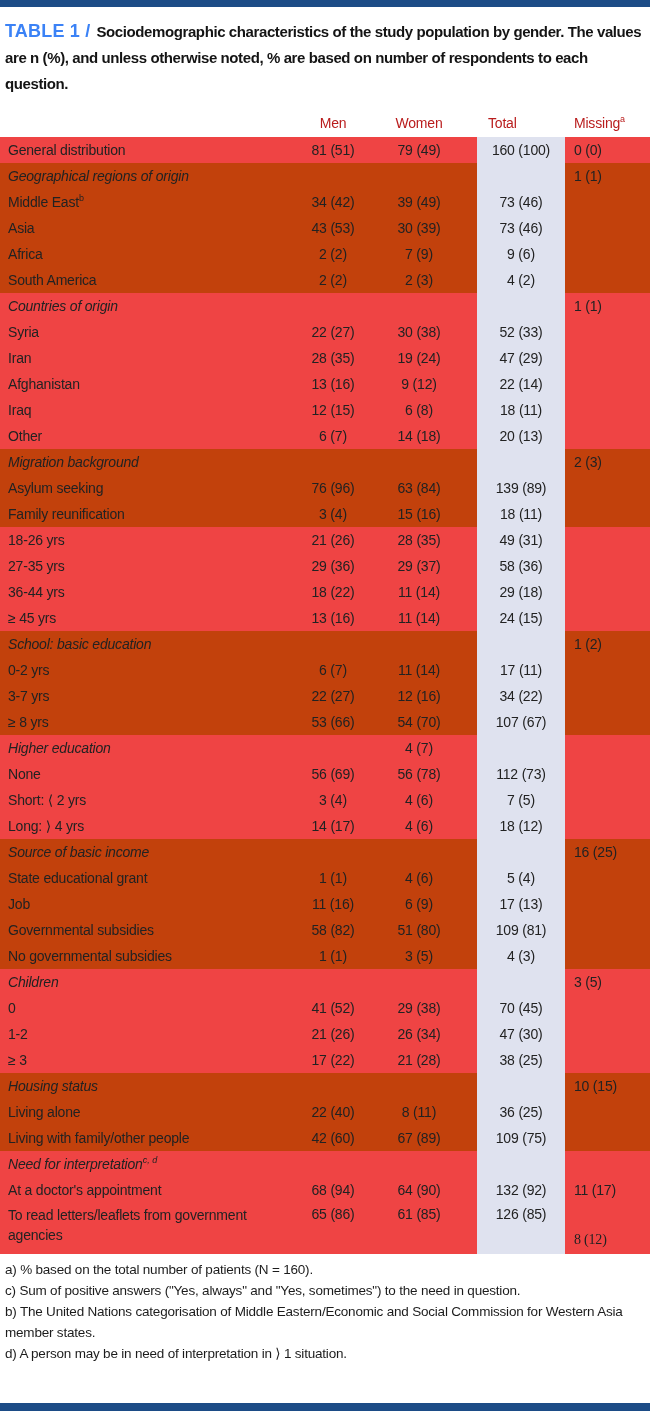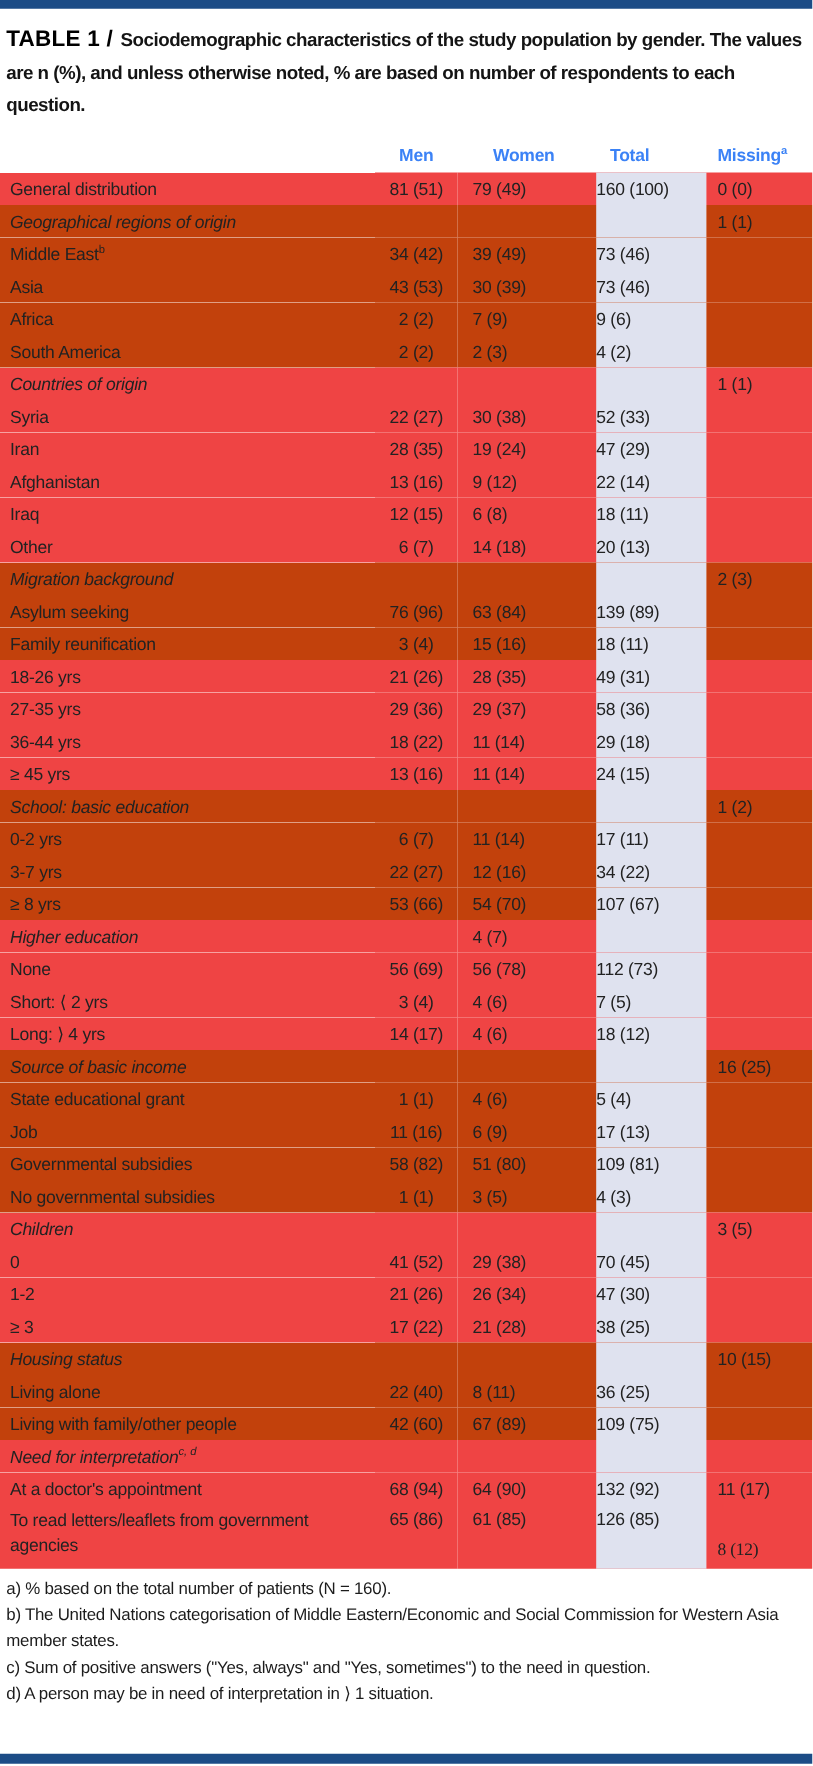--- a/index.html
+++ b/index.html
@@ -11,39 +11,39 @@
   }
   .accent-bar { width:650px; height:7px; background:#1c4c86; }
   .bottom-bar { position:absolute; left:0; top:1403px; height:8px; width:650px; background:#1c4c86; }
 
   .caption {
     margin:11px 5px 0 5px; width:640px;
     font-size:15px; font-weight:bold; line-height:26px; color:#141414;
     letter-spacing:-0.4px;
   }
   .cap-label {
-    color:#000000; font-size:18px; font-weight:bold; letter-spacing:0.2px;
+    color:#3b82f6; font-size:18px; font-weight:bold; letter-spacing:0.2px;
     margin-right:6px;
   }
 
   table.t {
     width:650px; margin-top:7px; border-collapse:collapse; table-layout:fixed;
     font-size:14px; color:#222;
   }
-  thead th { font-weight:bold; color:#3b82f6; height:27px; vertical-align:bottom; padding:0 0 6px 0; font-size:14px; }
+  thead th { font-weight:normal; color:#b91c1c; height:27px; vertical-align:bottom; padding:0 0 6px 0; font-size:14px; }
   th.c-men { text-align:center; }
   th.c-women { text-align:center; padding-left:12px; }
   th.c-total { text-align:left; padding-left:11px; }
   th.c-missing { text-align:left; padding-left:2px; }
 
   tbody td { height:26px; padding:0; vertical-align:middle; }
   .c-label { text-align:left; padding-left:8px; overflow:hidden; }
   .c-men   { text-align:center; }
-  .c-women { padding-left:12px; }
-  .c-total { }
+  .c-women { text-align:center; padding-left:12px; }
+  .c-total { text-align:center; }
   .c-missing { text-align:left; padding-left:2px; }
 
   tbody tr.shade-gray { background:#ef4444; }
   tbody tr.shade-white { background:#c2410c; }
   tbody td.c-total { background:#dfe2ef; }
 
   tr.italic .c-label { font-style:italic; }
 
   tr.wrap td { height:42px; vertical-align:top; padding-top:3px; }
   tr.wrap .c-label { line-height:20px; padding-top:2px; }
@@ -458,18 +458,18 @@
         <td class="c-gap1"></td>
         <td class="c-total">126 (85)</td>
         <td class="c-gap2"></td>
         <td class="c-missing">8 (12)</td>
       </tr>
     </tbody>
 </table>
 
 <div class="footnotes" id="footnotes">
     <div>a) % based on the total number of patients (N = 160).</div>
+    <div>c) Sum of positive answers ("Yes, always" and "Yes, sometimes") to the need in question.</div>
     <div>b) The United Nations categorisation of Middle Eastern/Economic and Social Commission for Western Asia member states.</div>
-    <div>c) Sum of positive answers ("Yes, always" and "Yes, sometimes") to the need in question.</div>
     <div>d) A person may be in need of interpretation in ⟩ 1 situation.</div>
   </div>
 
 <div class="bottom-bar"></div>
 
 </body></html>

